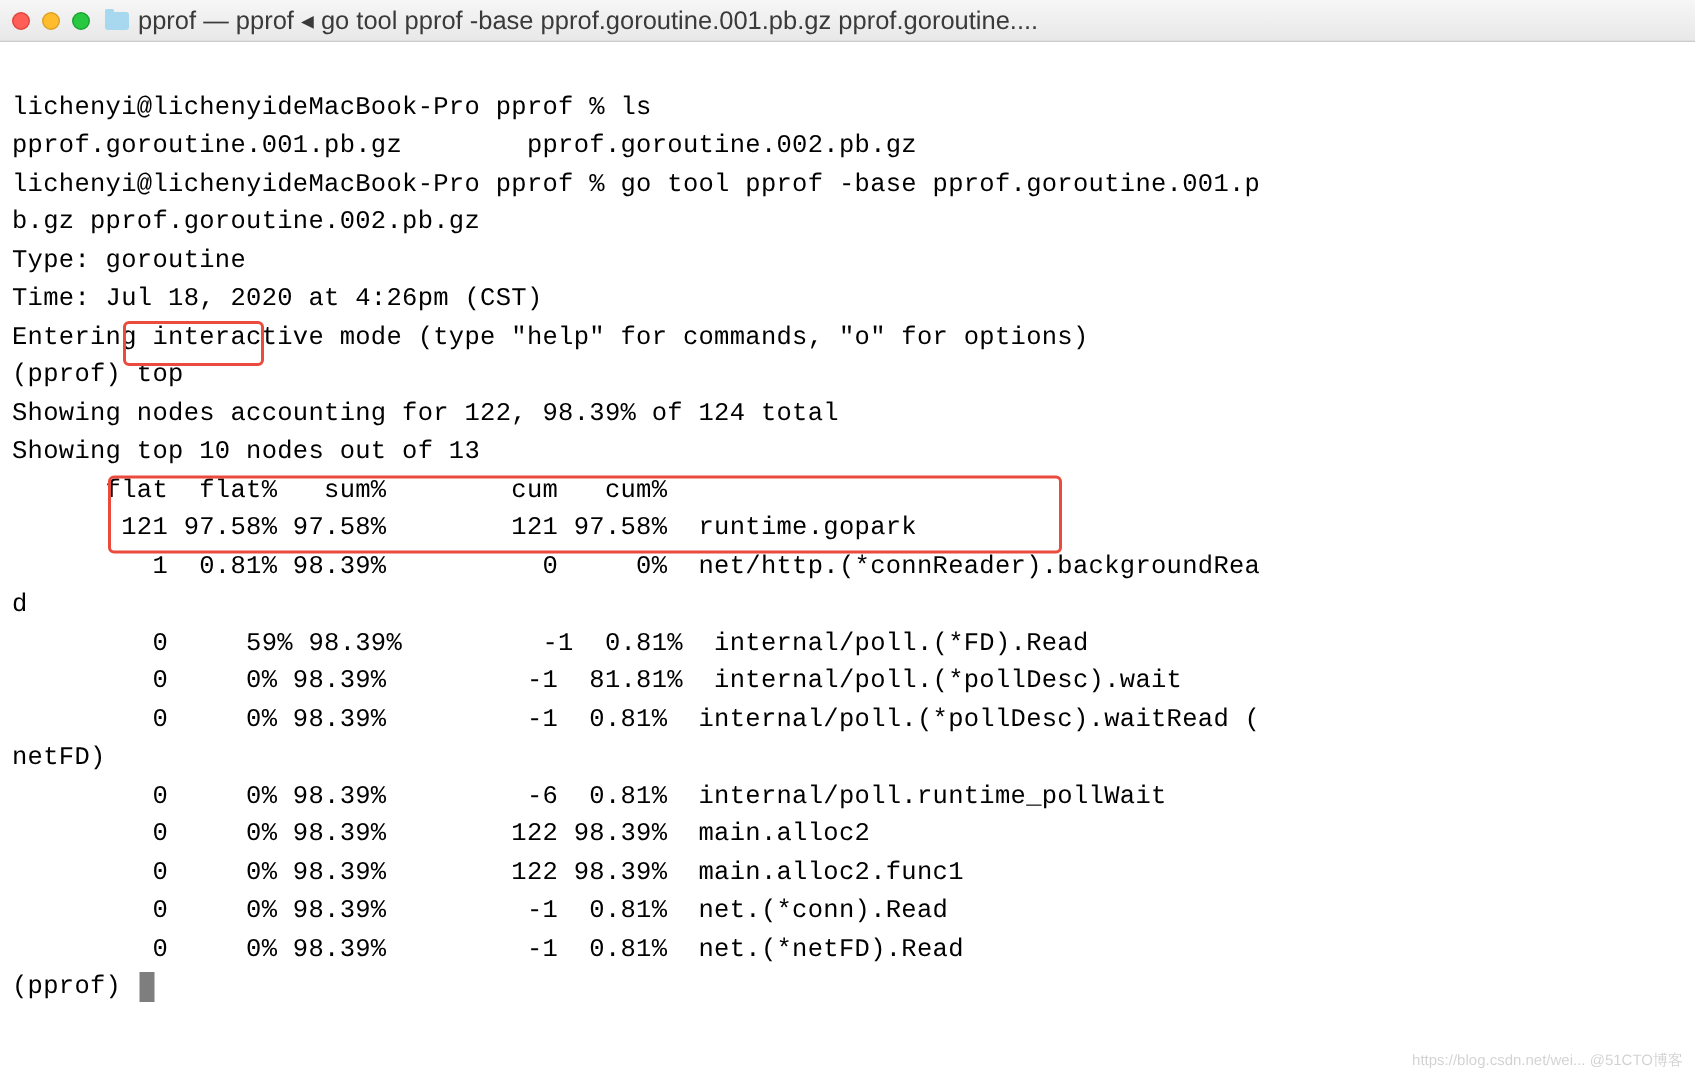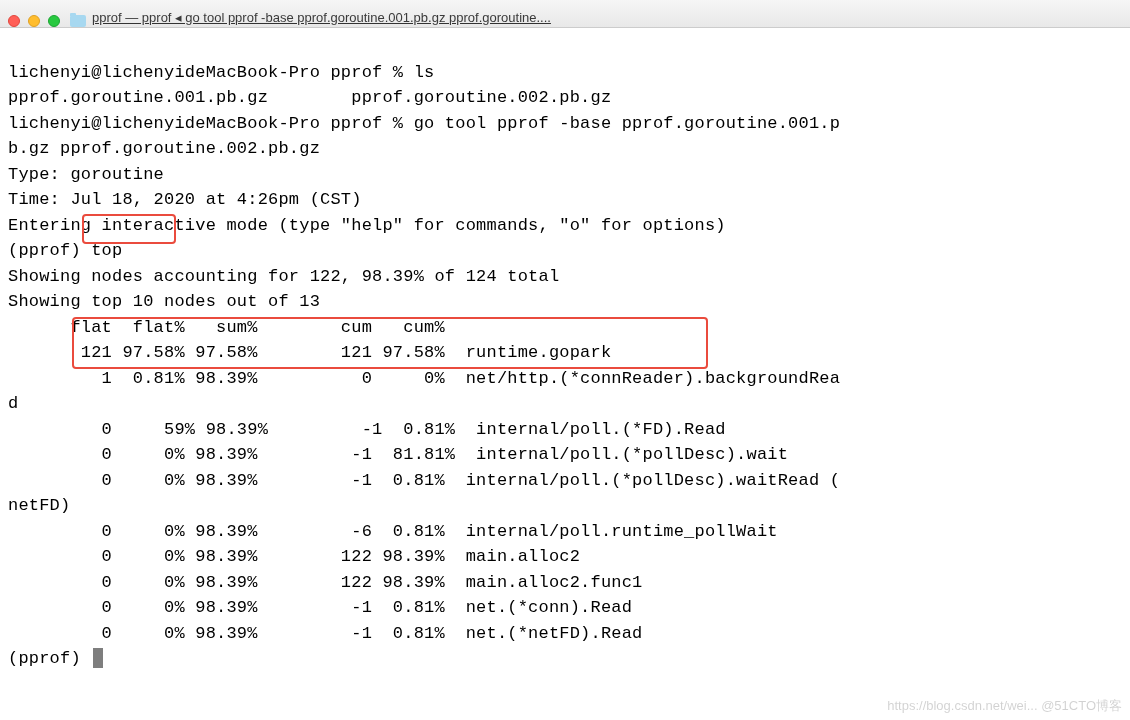--- a/index.html
+++ b/index.html
@@ -12,26 +12,25 @@
       width: 1130px;
       height: 720px;
       overflow: hidden;
       position: relative;
     }
     .title-bar {
       height: 28px;
       background: linear-gradient(to bottom, #f6f6f6, #e8e8e8);
       border-bottom: 1px solid #ccc;
       display: flex;
-      align-items: flex-end;
+      align-items: center;
       padding: 0 8px;
       font-family: -apple-system, BlinkMacSystemFont, "Helvetica Neue", sans-serif;
-      font-size: 13px;
+      font-size: 17px;
       color: #333;
-      text-decoration: underline;
     }
     .traffic-lights {
       display: flex;
       gap: 8px;
       margin-right: 10px;
     }
     .traffic-light {
       width: 12px;
       height: 12px;
       border-radius: 50%;
@@ -81,21 +80,21 @@
       height: 20px;
       background: #7e7e7e;
       vertical-align: text-bottom;
       margin-left: 2px;
     }
     .watermark {
       position: absolute;
       bottom: 6px;
       right: 8px;
       font-family: -apple-system, sans-serif;
-      font-size: 13px;
+      font-size: 10px;
       color: rgba(0,0,0,0.18);
       text-align: right;
       line-height: 1.2;
     }
   </style>
 </head>
 <body>
 
 <div class="title-bar">
   <div class="traffic-lights">

